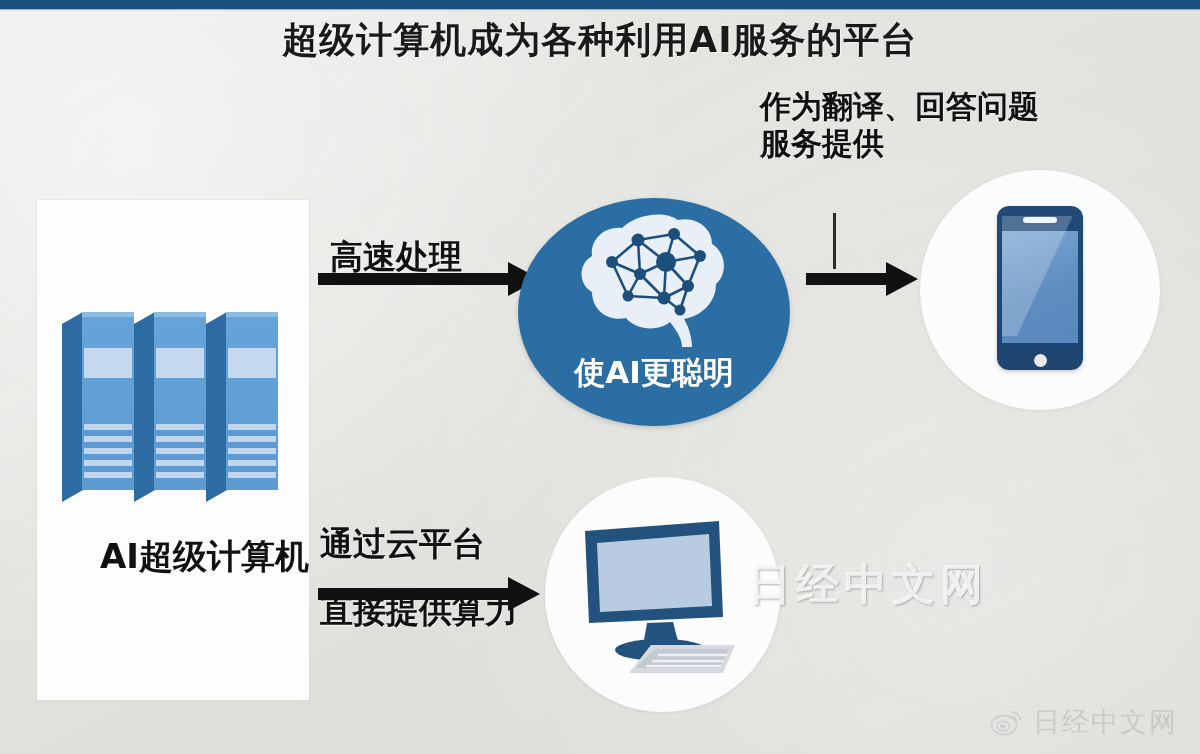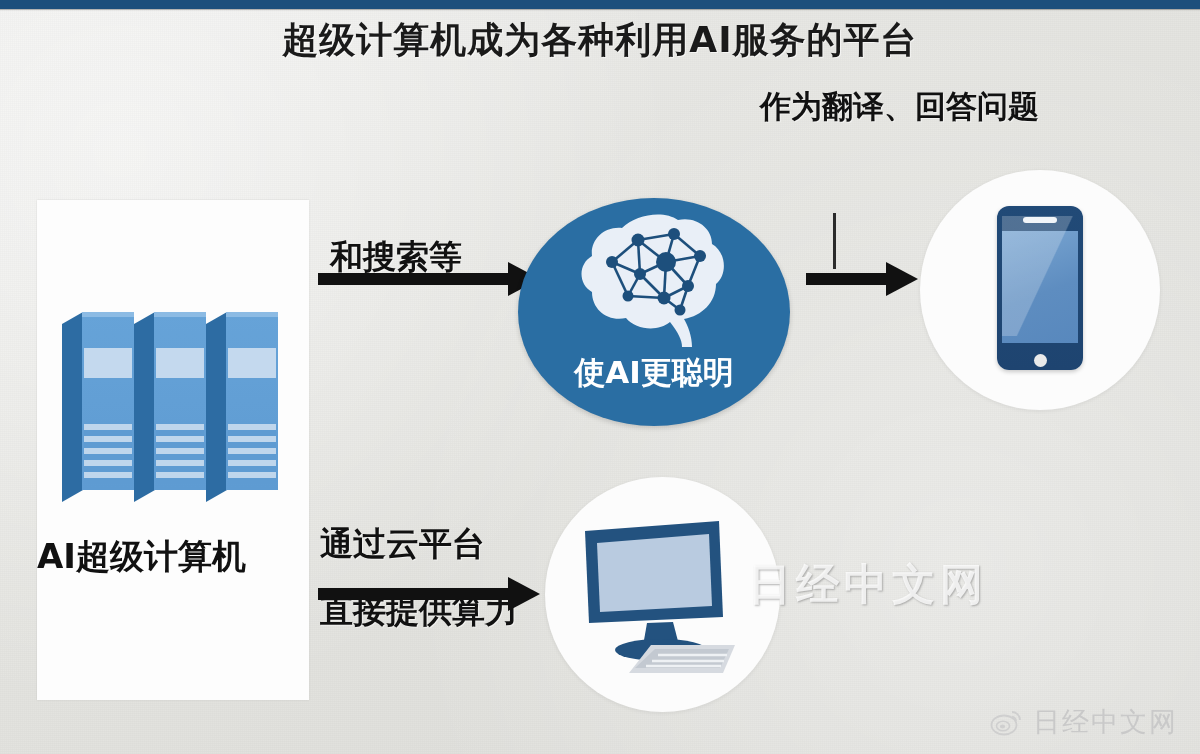--- a/index.html
+++ b/index.html
@@ -130,21 +130,21 @@
   }
   .rack-1 { left: 0;   z-index: 3; }
   .rack-2 { left: 72px; z-index: 2; }
   .rack-3 { left: 144px; z-index: 1; }
 
   .server-label {
     position: absolute;
     left: 37px;
     top: 534px;
     width: 272px;
-    text-align: left;
+    text-align: right;
     font-size: 34px;
     font-weight: bold;
     color: #111;
     font-family: "DejaVu Sans", "Liberation Sans", sans-serif;
     white-space: nowrap;
   }
 
   
   .arrow {
     position: absolute;
@@ -372,37 +372,38 @@
       <div class="side"></div>
       <div class="face">
         <div class="panel-light"></div>
         <div class="slats"></div>
       </div>
     </div>
   </div>
 
   <div class="server-label">AI超级计算机</div>
 
-  <div class="caption cap-speed">和搜索等</div>
+  <div class="caption cap-speed">高速处理</div>
   <div class="arrow arrow-top">
     <div class="shaft"></div>
     <div class="head"></div>
   </div>
 
   <div class="caption cap-cloud">
     <div>通过云平台</div>
     <div>直接提供算力</div>
   </div>
   <div class="arrow arrow-bottom">
     <div class="shaft"></div>
     <div class="head"></div>
   </div>
 
   <div class="caption cap-service">
     <div>作为翻译、回答问题</div>
+    <div>服务提供</div>
   </div>
   <div class="connector"></div>
   <div class="arrow arrow-right">
     <div class="shaft"></div>
     <div class="head"></div>
   </div>
 
   <div class="brain-circle">
     <svg class="brain-svg" viewBox="0 0 180 138">
       <path d="M56 18 C38 16 24 30 26 46 C12 54 12 74 26 82 C26 100 42 112 60 108

